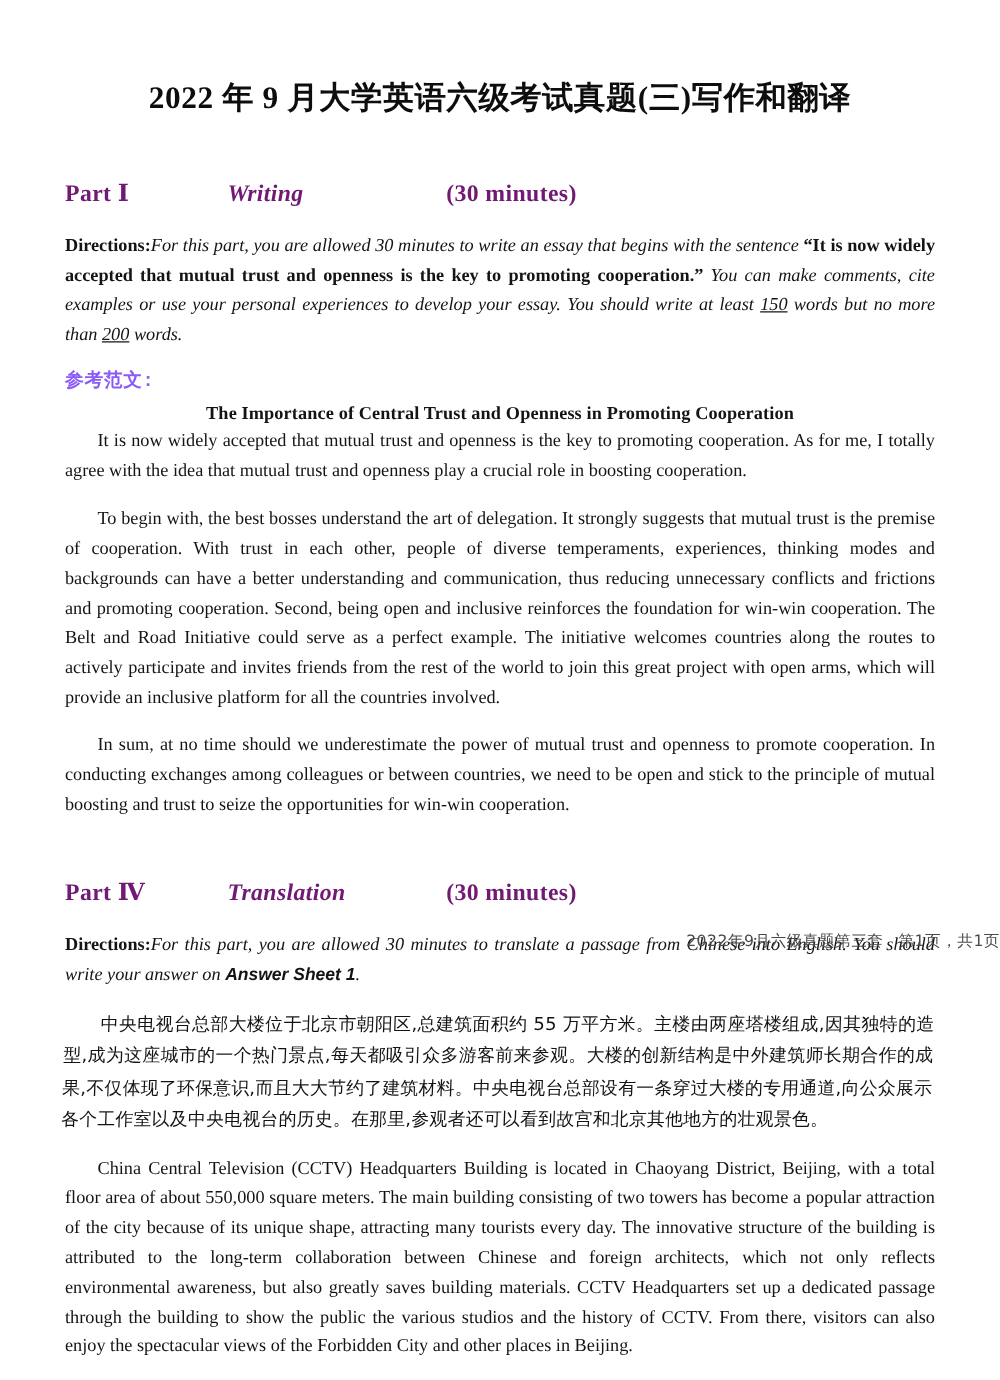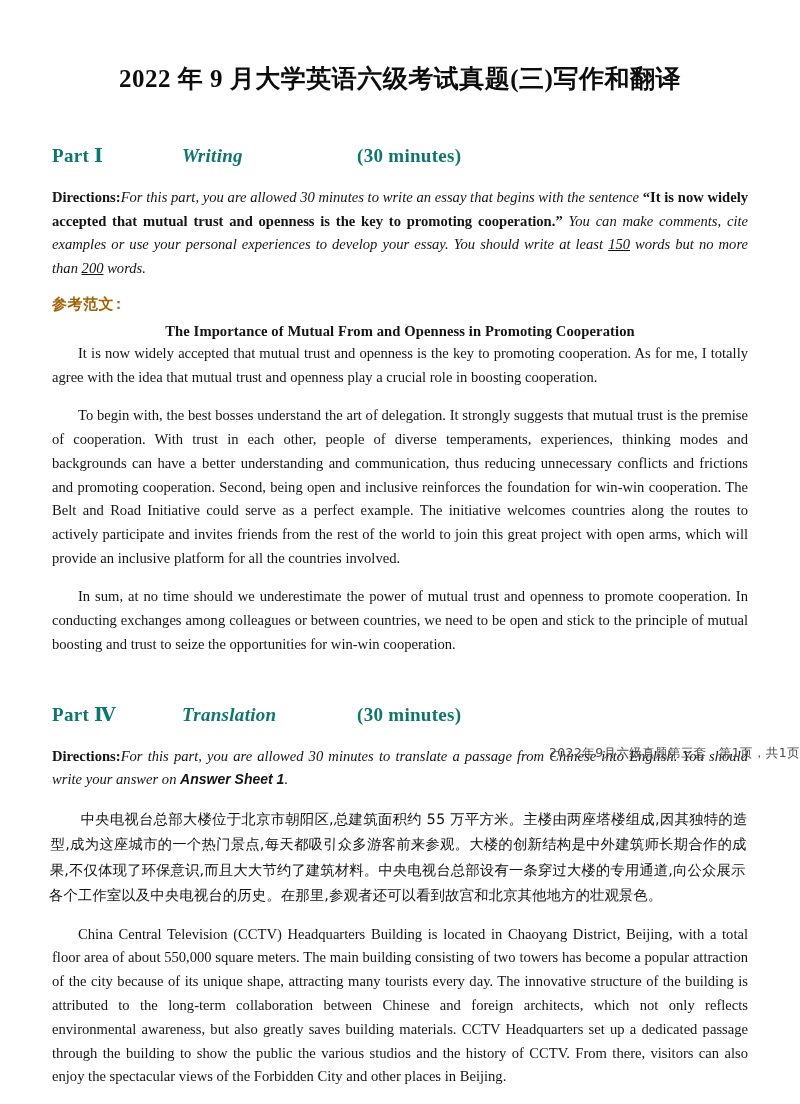--- a/index.html
+++ b/index.html
@@ -39,21 +39,21 @@
     line-height: 1.2;
   }
 
   
   .part-head {
     display: flex;
     align-items: baseline;
     font-weight: bold;
     font-size: 19px;
     letter-spacing: 0.3px;
-    color: #0f766e;
+    color: #701a75;
   }
   .part-head .ph-part {
     width: 130px;
     flex: 0 0 130px;
   }
   .part-head .ph-name {
     width: 175px;
     flex: 0 0 175px;
     font-style: italic;
   }
@@ -88,21 +88,21 @@
     font-style: italic;
     font-weight: bold;
     font-size: 14px;
   }
 
   
   .cn-label {
     font-family: Liberation Mono, monospace;
     font-weight: bold;
     font-size: 15px;
-    color: #a16207;
+    color: #8b5cf6;
     letter-spacing: 0.5px;
   }
 
   
   .essay-title {
     margin-top: 9px;
     text-align: center;
     font-weight: bold;
     font-size: 14.6px;
     letter-spacing: 0.1px;
@@ -154,21 +154,21 @@
   <div class="part-head part-i">
     <span class="ph-part">Part Ⅰ</span>
     <span class="ph-name">Writing</span>
     <span class="ph-time">(30 minutes)</span>
   </div>
 
   <p class="directions"><span class="lbl">Directions:</span><span>For this part, you are allowed 30 minutes to write an essay that begins with the sentence </span><span class="quoted">“</span><span class="quoted">It is now widely accepted that mutual trust and openness is the key to promoting cooperation.</span><span class="quoted">”</span><span> You can make comments, cite examples or use your personal experiences to develop your essay. You should write at least </span><span class="u">150</span><span> words but no more than </span><span class="u">200</span><span> words.</span></p>
 
   <div class="cn-label">参考范文:</div>
 
-  <div class="essay-title">The Importance of Mutual From and Openness in Promoting Cooperation</div>
+  <div class="essay-title">The Importance of Central Trust and Openness in Promoting Cooperation</div>
 
   <p class="body-para">It is now widely accepted that mutual trust and openness is the key to promoting cooperation. As for me, I totally agree with the idea that mutual trust and openness play a crucial role in boosting cooperation.</p>
   <p class="body-para">To begin with, the best bosses understand the art of delegation. It strongly suggests that mutual trust is the premise of cooperation. With trust in each other, people of diverse temperaments, experiences, thinking modes and backgrounds can have a better understanding and communication, thus reducing unnecessary conflicts and frictions and promoting cooperation. Second, being open and inclusive reinforces the foundation for win-win cooperation. The Belt and Road Initiative could serve as a perfect example. The initiative welcomes countries along the routes to actively participate and invites friends from the rest of the world to join this great project with open arms, which will provide an inclusive platform for all the countries involved.</p>
   <p class="body-para">In sum, at no time should we underestimate the power of mutual trust and openness to promote cooperation. In conducting exchanges among colleagues or between countries, we need to be open and stick to the principle of mutual boosting and trust to seize the opportunities for win-win cooperation.</p>
 
   <div class="part-head part-iv">
     <span class="ph-part">Part Ⅳ</span>
     <span class="ph-name">Translation</span>
     <span class="ph-time">(30 minutes)</span>
   </div>

